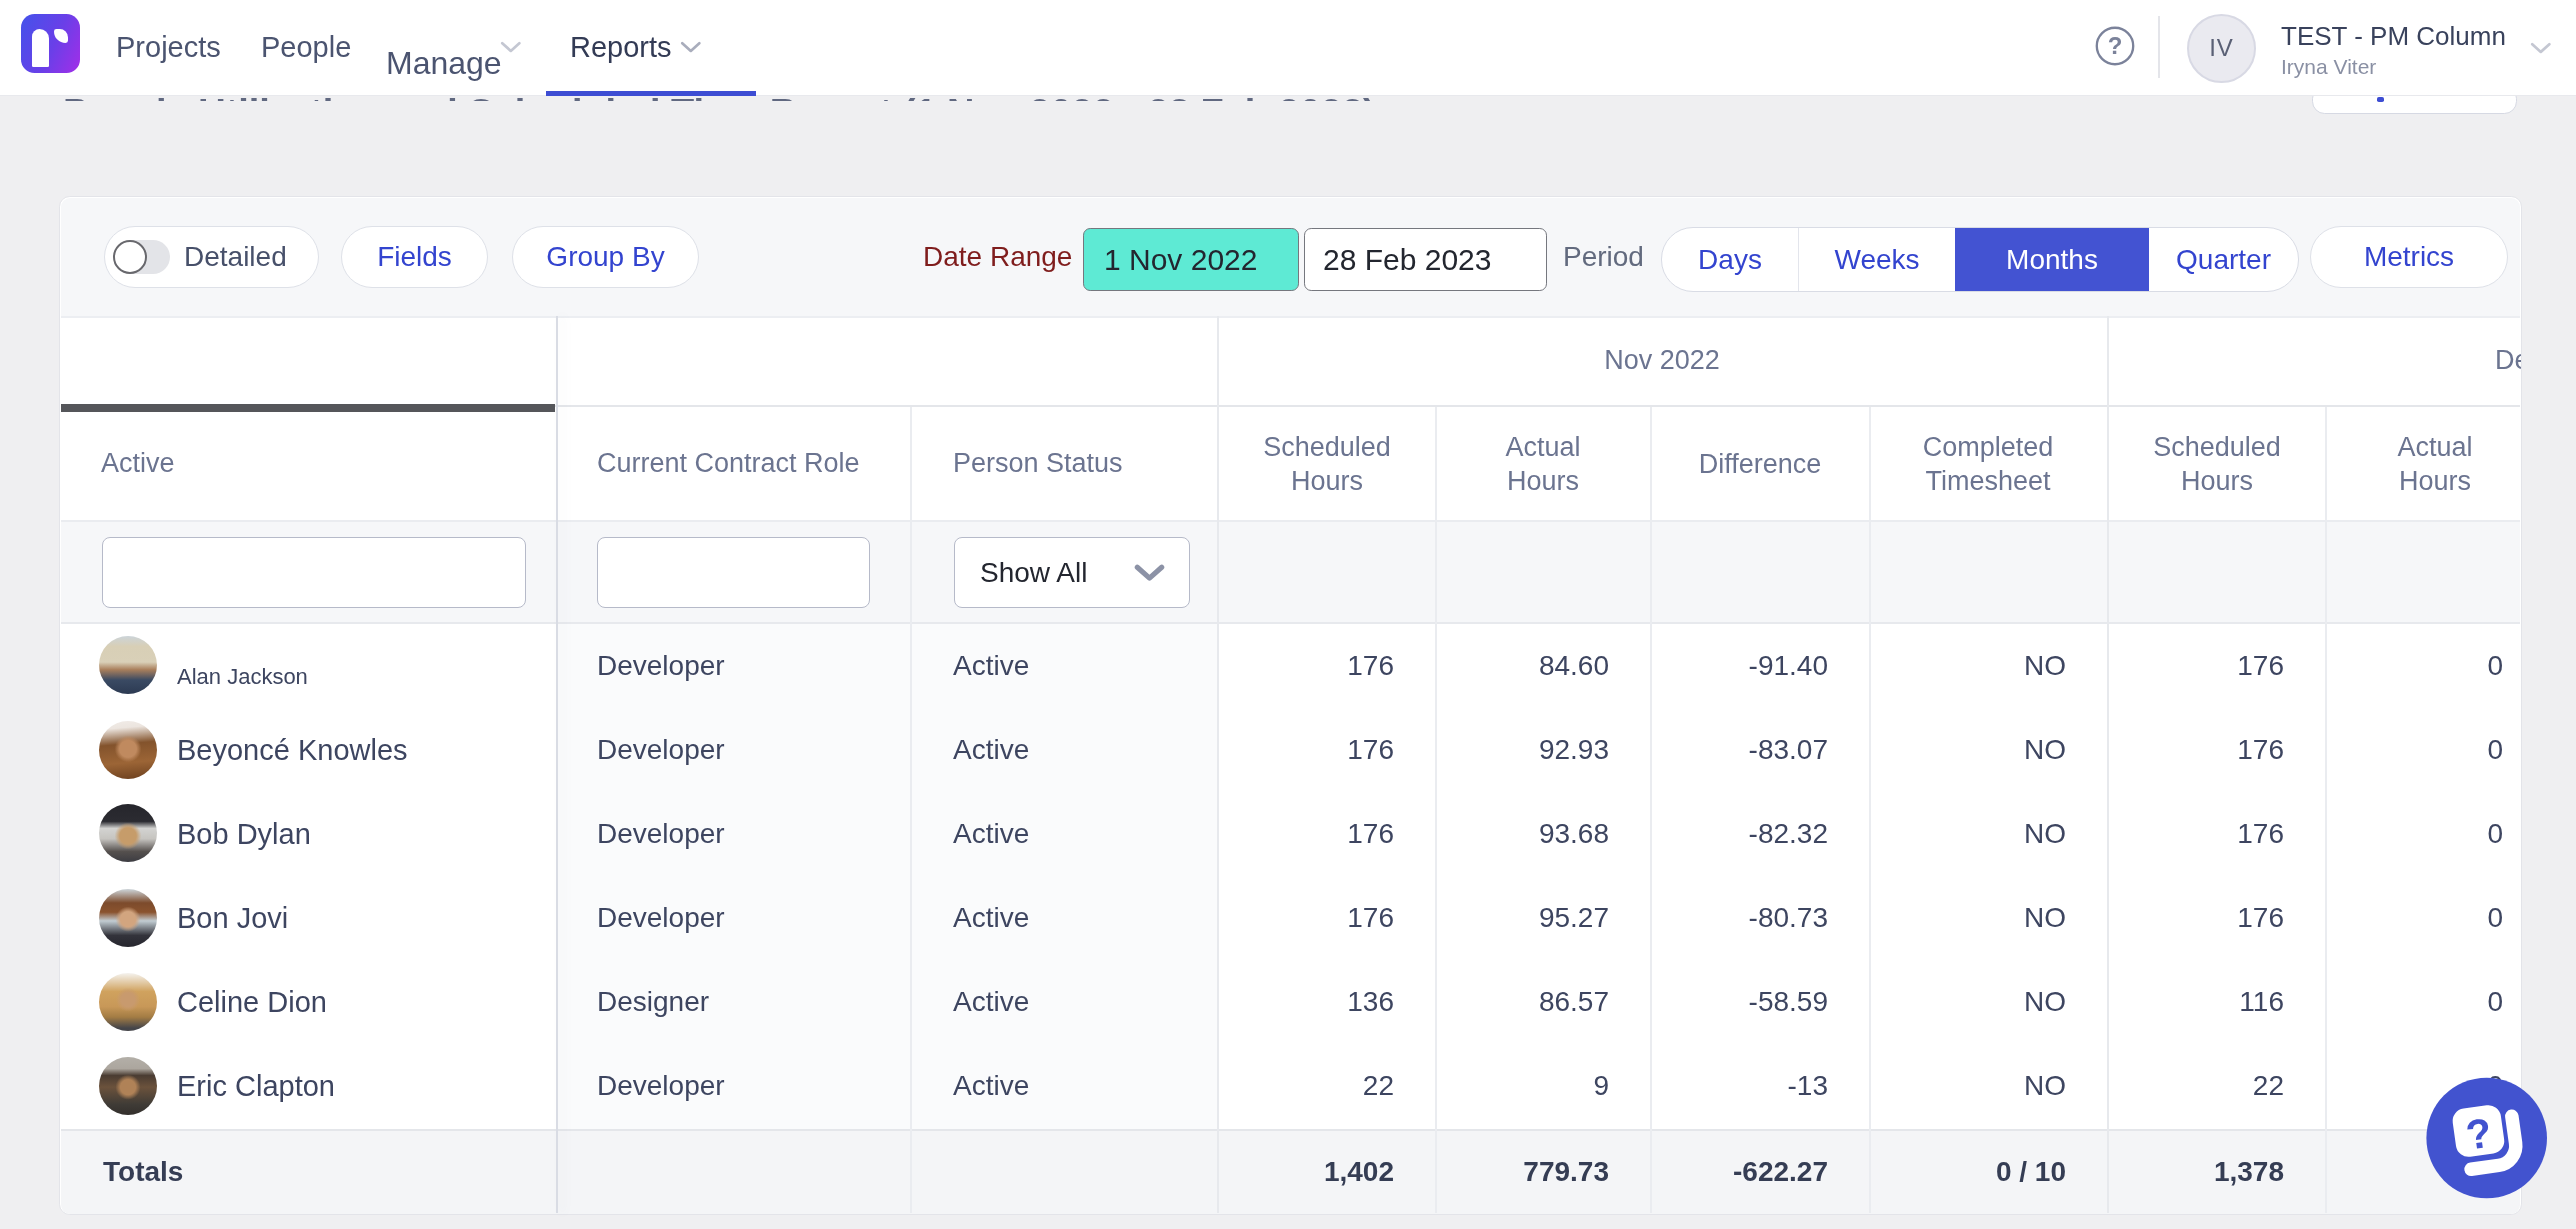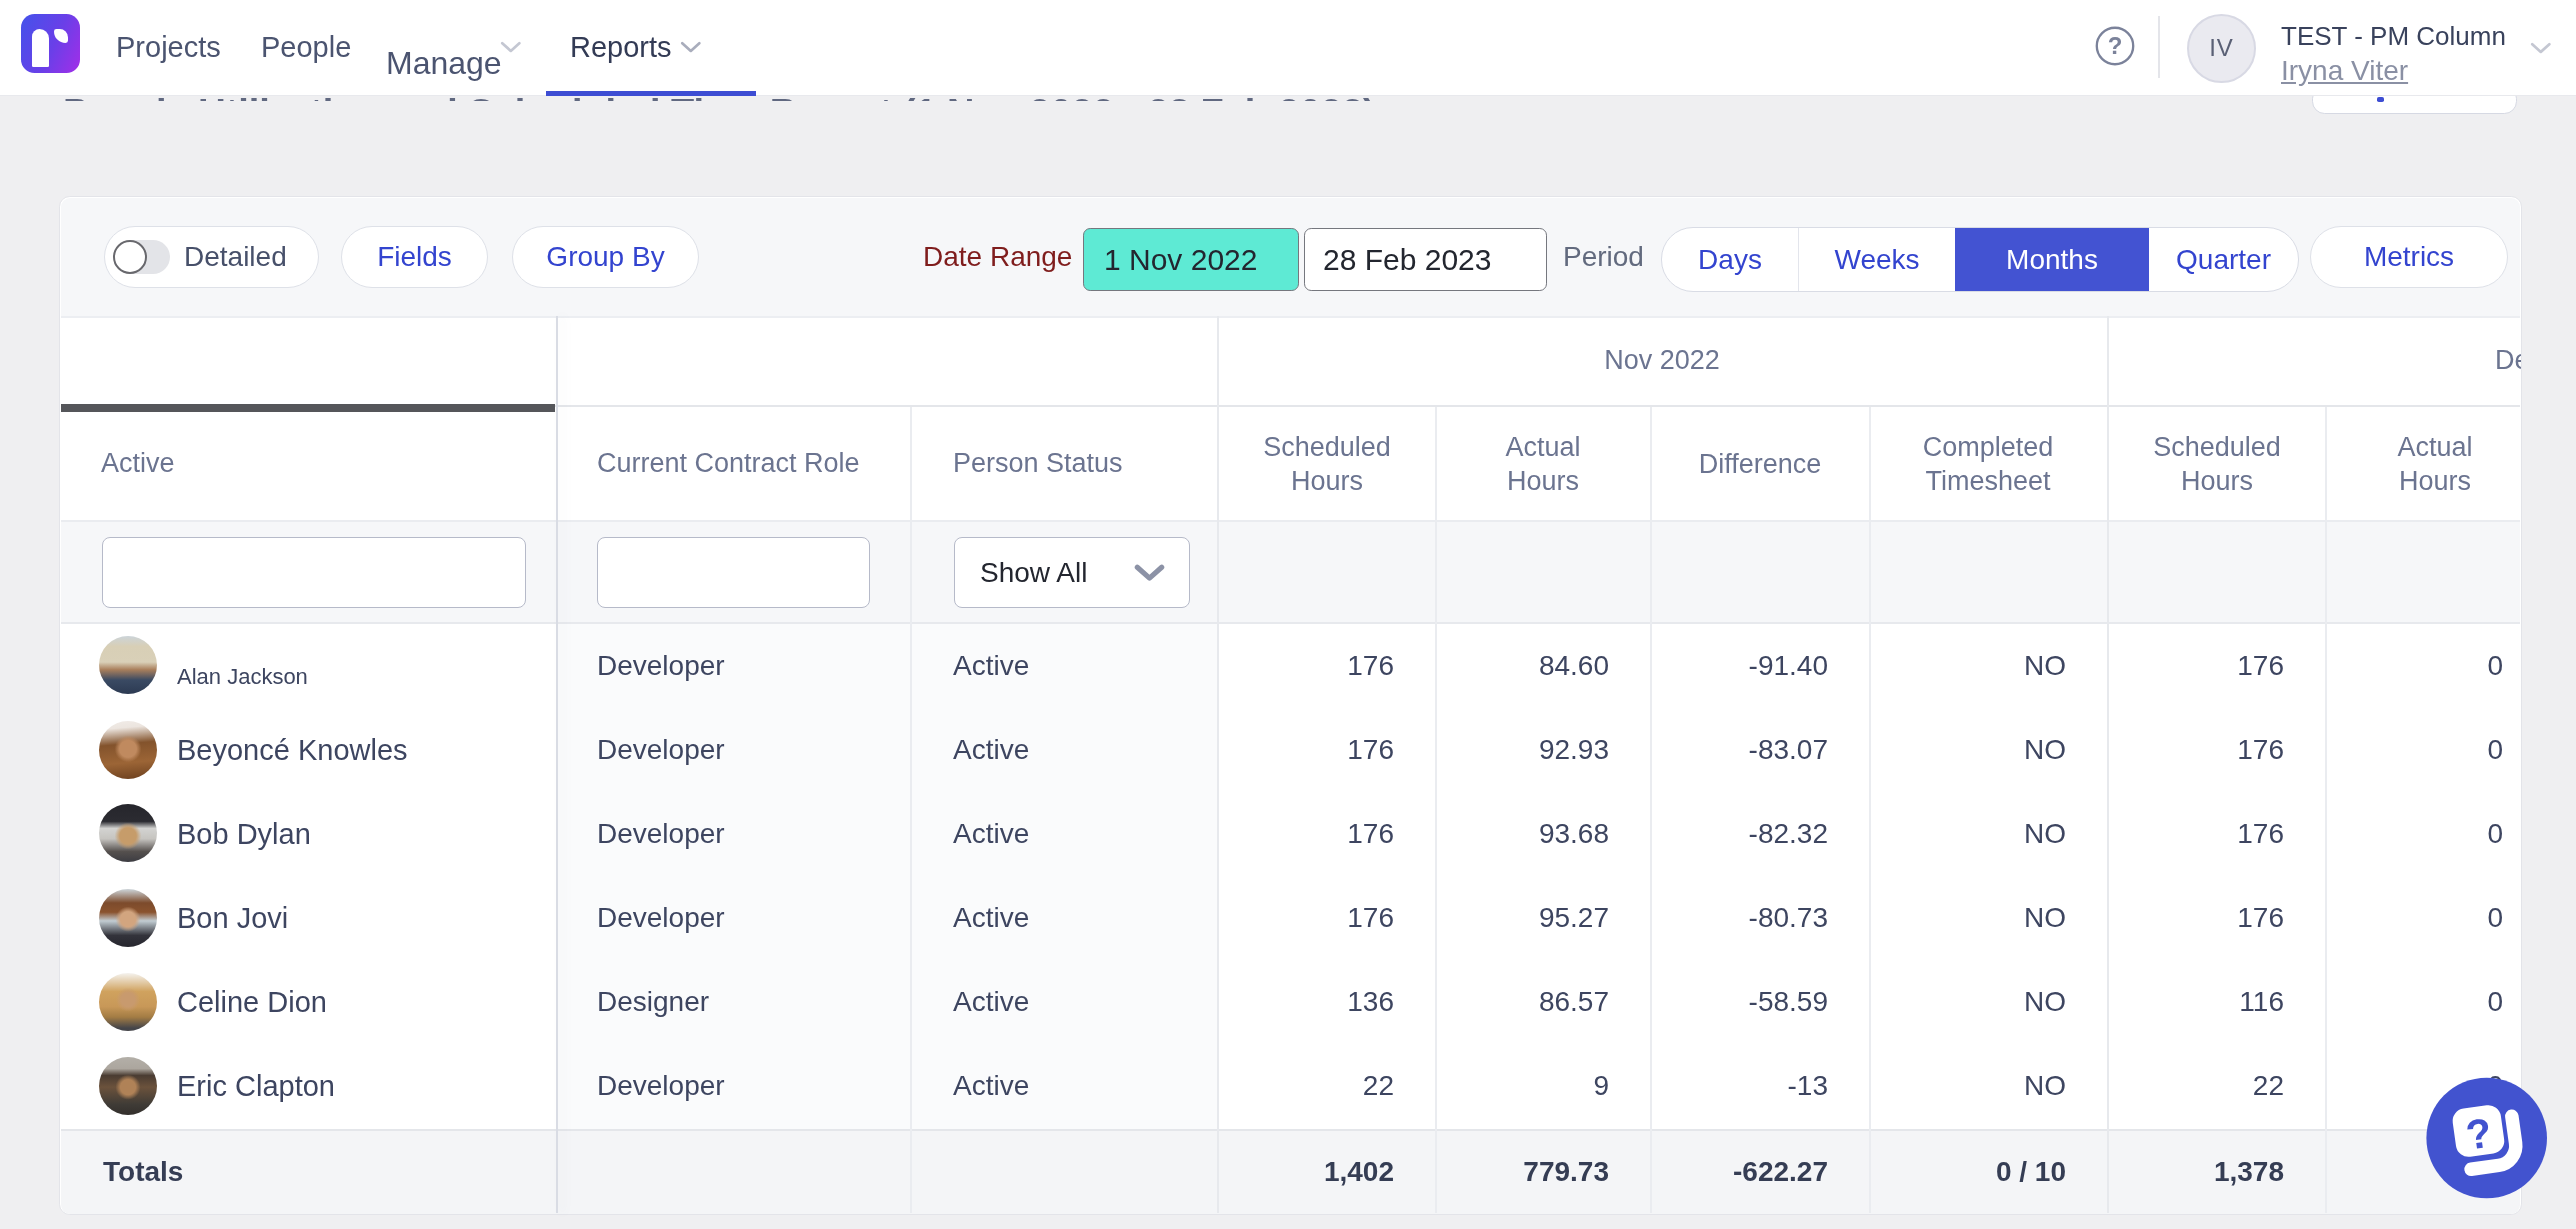--- a/index.html
+++ b/index.html
@@ -32,21 +32,21 @@
     <path d="M2.5 2.5 L12 11 L21.5 2.5" fill="none" stroke="#a9adbc" stroke-width="3" stroke-linecap="round" stroke-linejoin="round"></path>
   </svg>
 <div class="a" style="left:546px;top:91px;width:210px;height:5.4px;background:#3d4dd3;"></div>
 <svg class="a" style="left:2095px;top:26px;" width="40" height="40" viewBox="0 0 45 45">
 <circle cx="22.5" cy="22.5" r="20.5" fill="none" stroke="#7b829a" stroke-width="2.6"></circle>
 <text x="22.5" y="31.5" text-anchor="middle" font-family="Liberation Sans,sans-serif" font-size="27" font-weight="700" fill="#7b829a">?</text>
 </svg>
 <div class="a" style="left:2158px;top:16px;width:1.8px;height:62px;background:#e4e5ea;"></div>
 <div class="a fx" style="left:2187px;top:13.5px;width:69px;height:69px;border-radius:50%;background:#eaeaf0;border:2.7px solid #d8d9e4;box-sizing:border-box;justify-content:center;font-size:24px;color:#5a6075;letter-spacing:0.9px;">IV</div>
 <div class="a" style="left:2281px;top:20.7px;font-size:26px;color:#39425c;font-weight:500;">TEST - PM Column</div>
-<div class="a" style="left:2281px;top:55px;font-size:28px;color:#8a90a4;text-decoration:underline;">Iryna Viter</div>
+<div class="a" style="left:2281px;top:55px;font-size:21px;color:#8a90a4;">Iryna Viter</div>
 <svg class="a" style="left:2530px;top:42px;" width="21.6" height="12.6" viewBox="0 0 24 14">
     <path d="M2.5 2.5 L12 11 L21.5 2.5" fill="none" stroke="#c4c7d2" stroke-width="3" stroke-linecap="round" stroke-linejoin="round"></path>
   </svg>
 <div class="a" style="left:59px;top:196px;width:2463px;height:1019px;background:#ffffff;border:1.8px solid #e3e4e9;border-radius:10.8px;box-sizing:border-box;"></div>
 <div class="a" style="left:61px;top:198px;width:2459px;height:119px;background:#f6f7f9;border-radius:9px 9px 0 0;"></div>
 <div class="a" style="left:104px;top:226px;width:215px;height:62px;background:#fff;border:1.8px solid #dee1e8;border-radius:31px;box-sizing:border-box;"></div>
 <div class="a" style="left:115px;top:240px;width:55px;height:34px;border-radius:17px;background:#e3e4e8;"></div>
 <div class="a" style="left:113px;top:240px;width:34px;height:34px;border-radius:50%;background:#fff;border:2.7px solid #68686d;box-sizing:border-box;"></div>
 <div class="a fx" style="left:184px;top:226px;height:62px;font-size:28px;color:#47506a;font-weight:500;">Detailed</div>
 <div class="a" style="left:341px;top:226px;width:147px;height:62px;background:#fff;border:1.8px solid #dee1e8;border-radius:31px;box-sizing:border-box;"></div>

